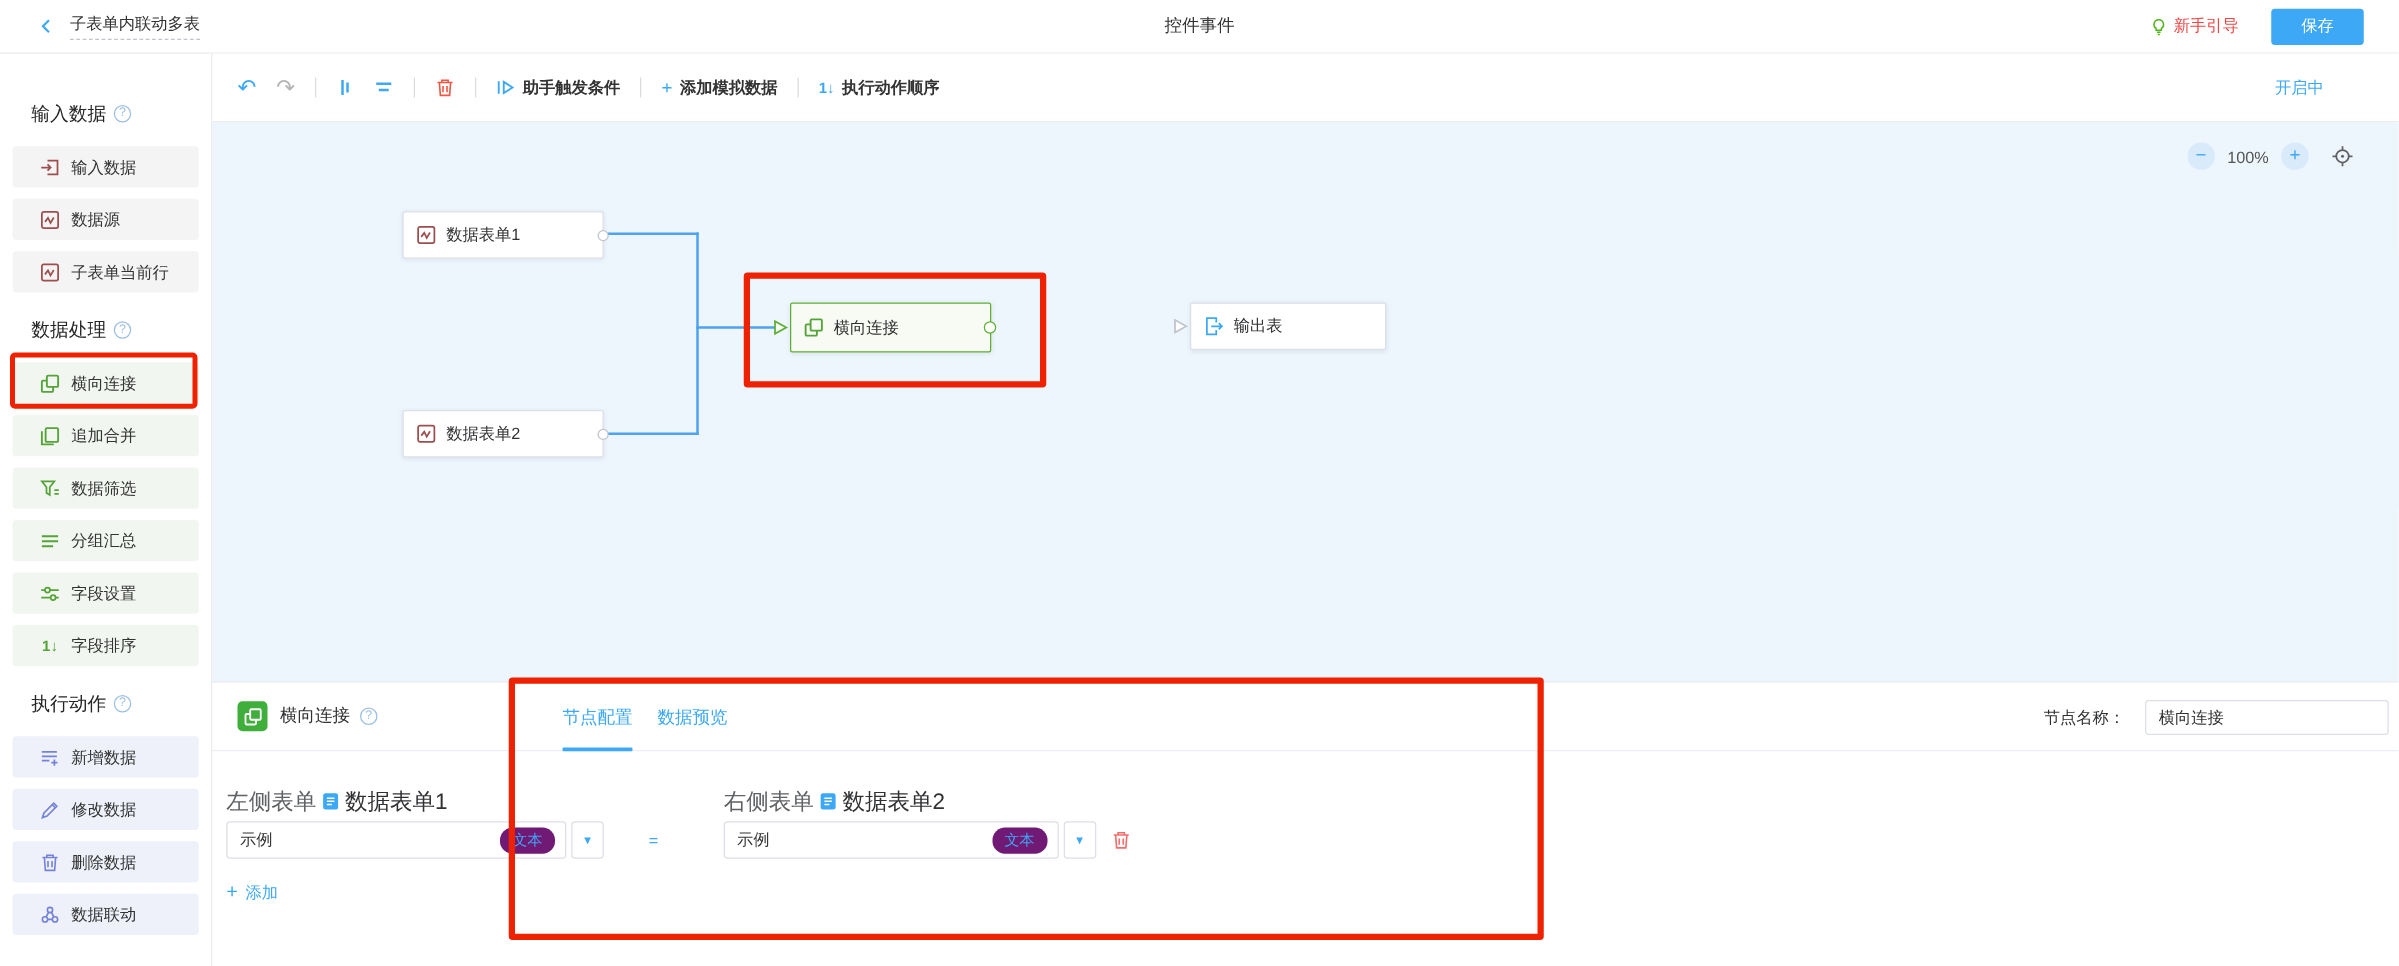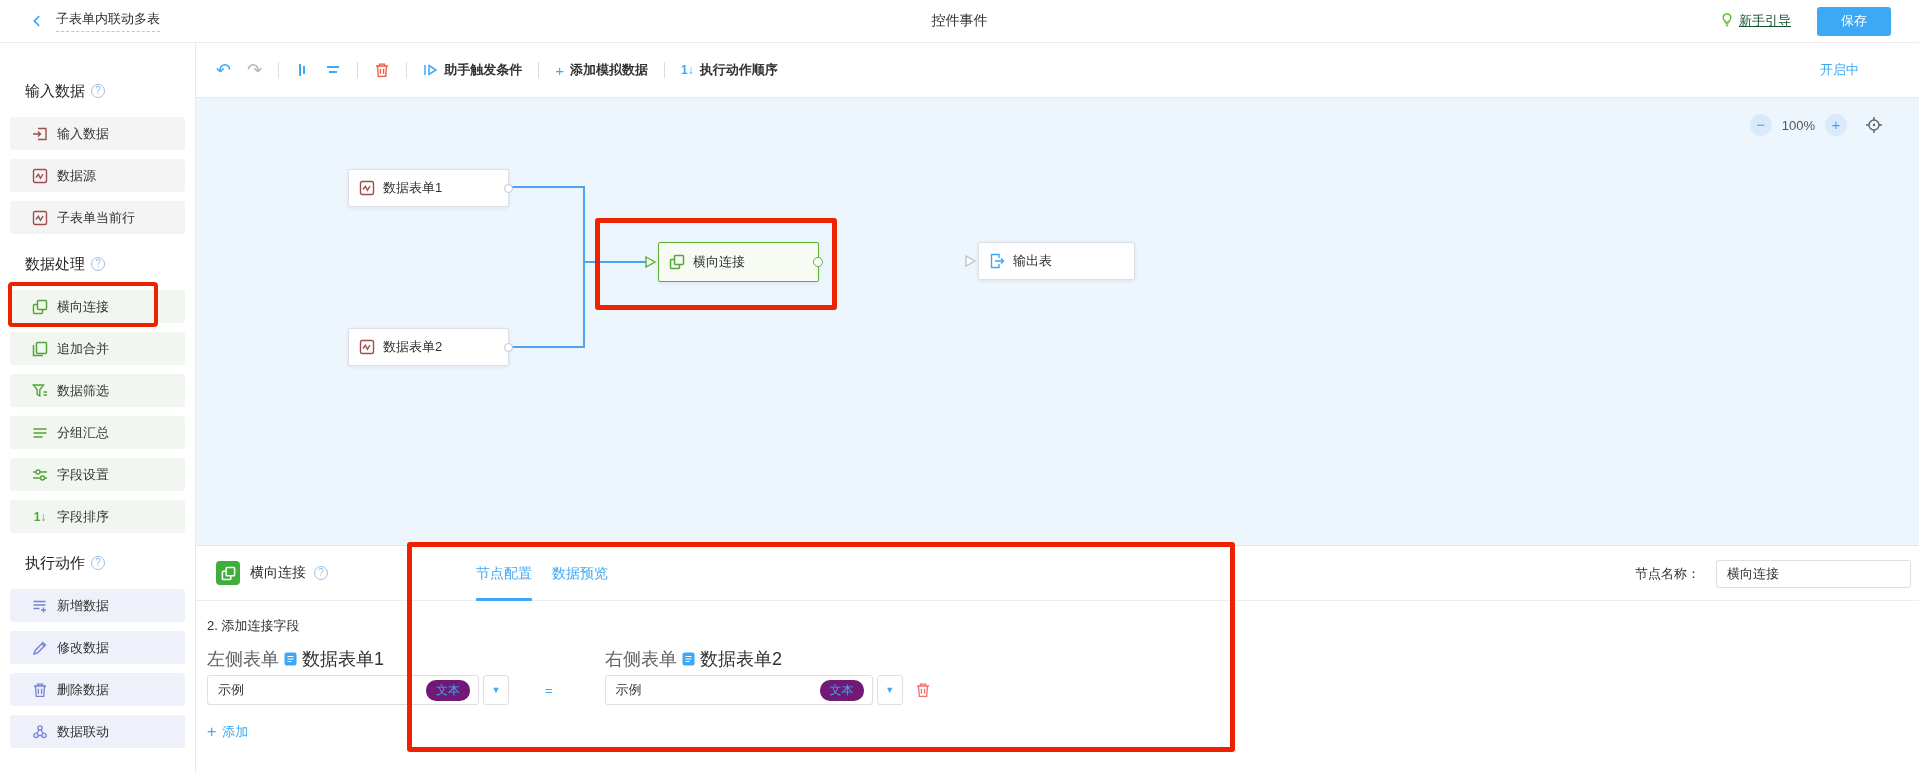--- a/index.html
+++ b/index.html
@@ -11,30 +11,30 @@
   svg { display:block; }
 
   
   .hdr { height:43px; background:#fff; border-bottom:1px solid #ececec;
          display:flex; align-items:center; position:relative; }
   .hdr-left { display:flex; align-items:center; margin-left:30px; gap:12px; }
   .back-chev { color:#3da8f5; cursor:pointer; }
   .hdr-title { font-size:13px; color:#303133; border-bottom:1px dashed #c0c4cc; padding-bottom:3px; }
   .hdr-center { position:absolute; left:50%; transform:translateX(-50%); font-size:14px; color:#303133; }
   .hdr-right { position:absolute; right:28px; display:flex; align-items:center; gap:26px; }
-  .guide { display:flex; align-items:flex-start; gap:5px; color:#14532d; font-size:13px; cursor:pointer;text-decoration:underline; }
+  .guide { display:flex; align-items:center; gap:5px; color:#ef4444; font-size:13px; cursor:pointer; }
   .save-btn { background:#3da8f5; color:#fff; border:none; border-radius:3px;
               font-size:13px; padding:0 24px; height:29px; cursor:pointer;
               font-family:inherit; }
 
   
   .app { display:flex; height:730px; }
 
   
-  .sidebar { width:196px; background:#fff; border-right:1px solid #e8e8e8;
+  .sidebar { width:170px; background:#fff; border-right:1px solid #e8e8e8;
              padding:38px 10px 0 10px; flex:none; }
   .side-h { font-size:15px; color:#262626; font-weight:400; margin:0 0 16px 15px;
             display:flex; align-items:center; gap:6px; height:20px; }
   .side-h.gap { margin-top:20px; }
   .help { width:14px; height:14px; border:1px solid #9bbfe4; color:#9bbfe4; border-radius:50%;
           font-size:10px; line-height:12px; text-align:center; display:inline-block; flex:none; }
   .s-item { height:33px; margin-bottom:9px; border-radius:3px; display:flex; align-items:center;
             padding-left:22px; gap:9px; cursor:pointer; color:#333; }
   .s-item .ic { width:16px; height:16px; flex:none; }
   .grp-in  .s-item { background:#f5f4f5; }
@@ -429,21 +429,20 @@
 
         <div class="namebox">
           <label>节点名称：</label>
           <input type="text" value="横向连接" style="">
         </div>
       </div>
 
       <div class="p-body">
 
         <div class="p-right">
-          <div class="sec-title">2. 添加连接字段</div>
 
           <div class="flabels">
             <span class="flabel">
               <span class="dim">左侧表单</span>
               <span>
                 <svg width="13" height="14" viewBox="0 0 13 14">
                     <rect x="0.5" y="0.5" width="12" height="13" rx="2" fill="#3da8f5"></rect>
                     <path d="M3.5 4.5h6M3.5 7h6M3.5 9.5h4" stroke="#fff" stroke-width="1.2"></path>
                   </svg>
               </span>

